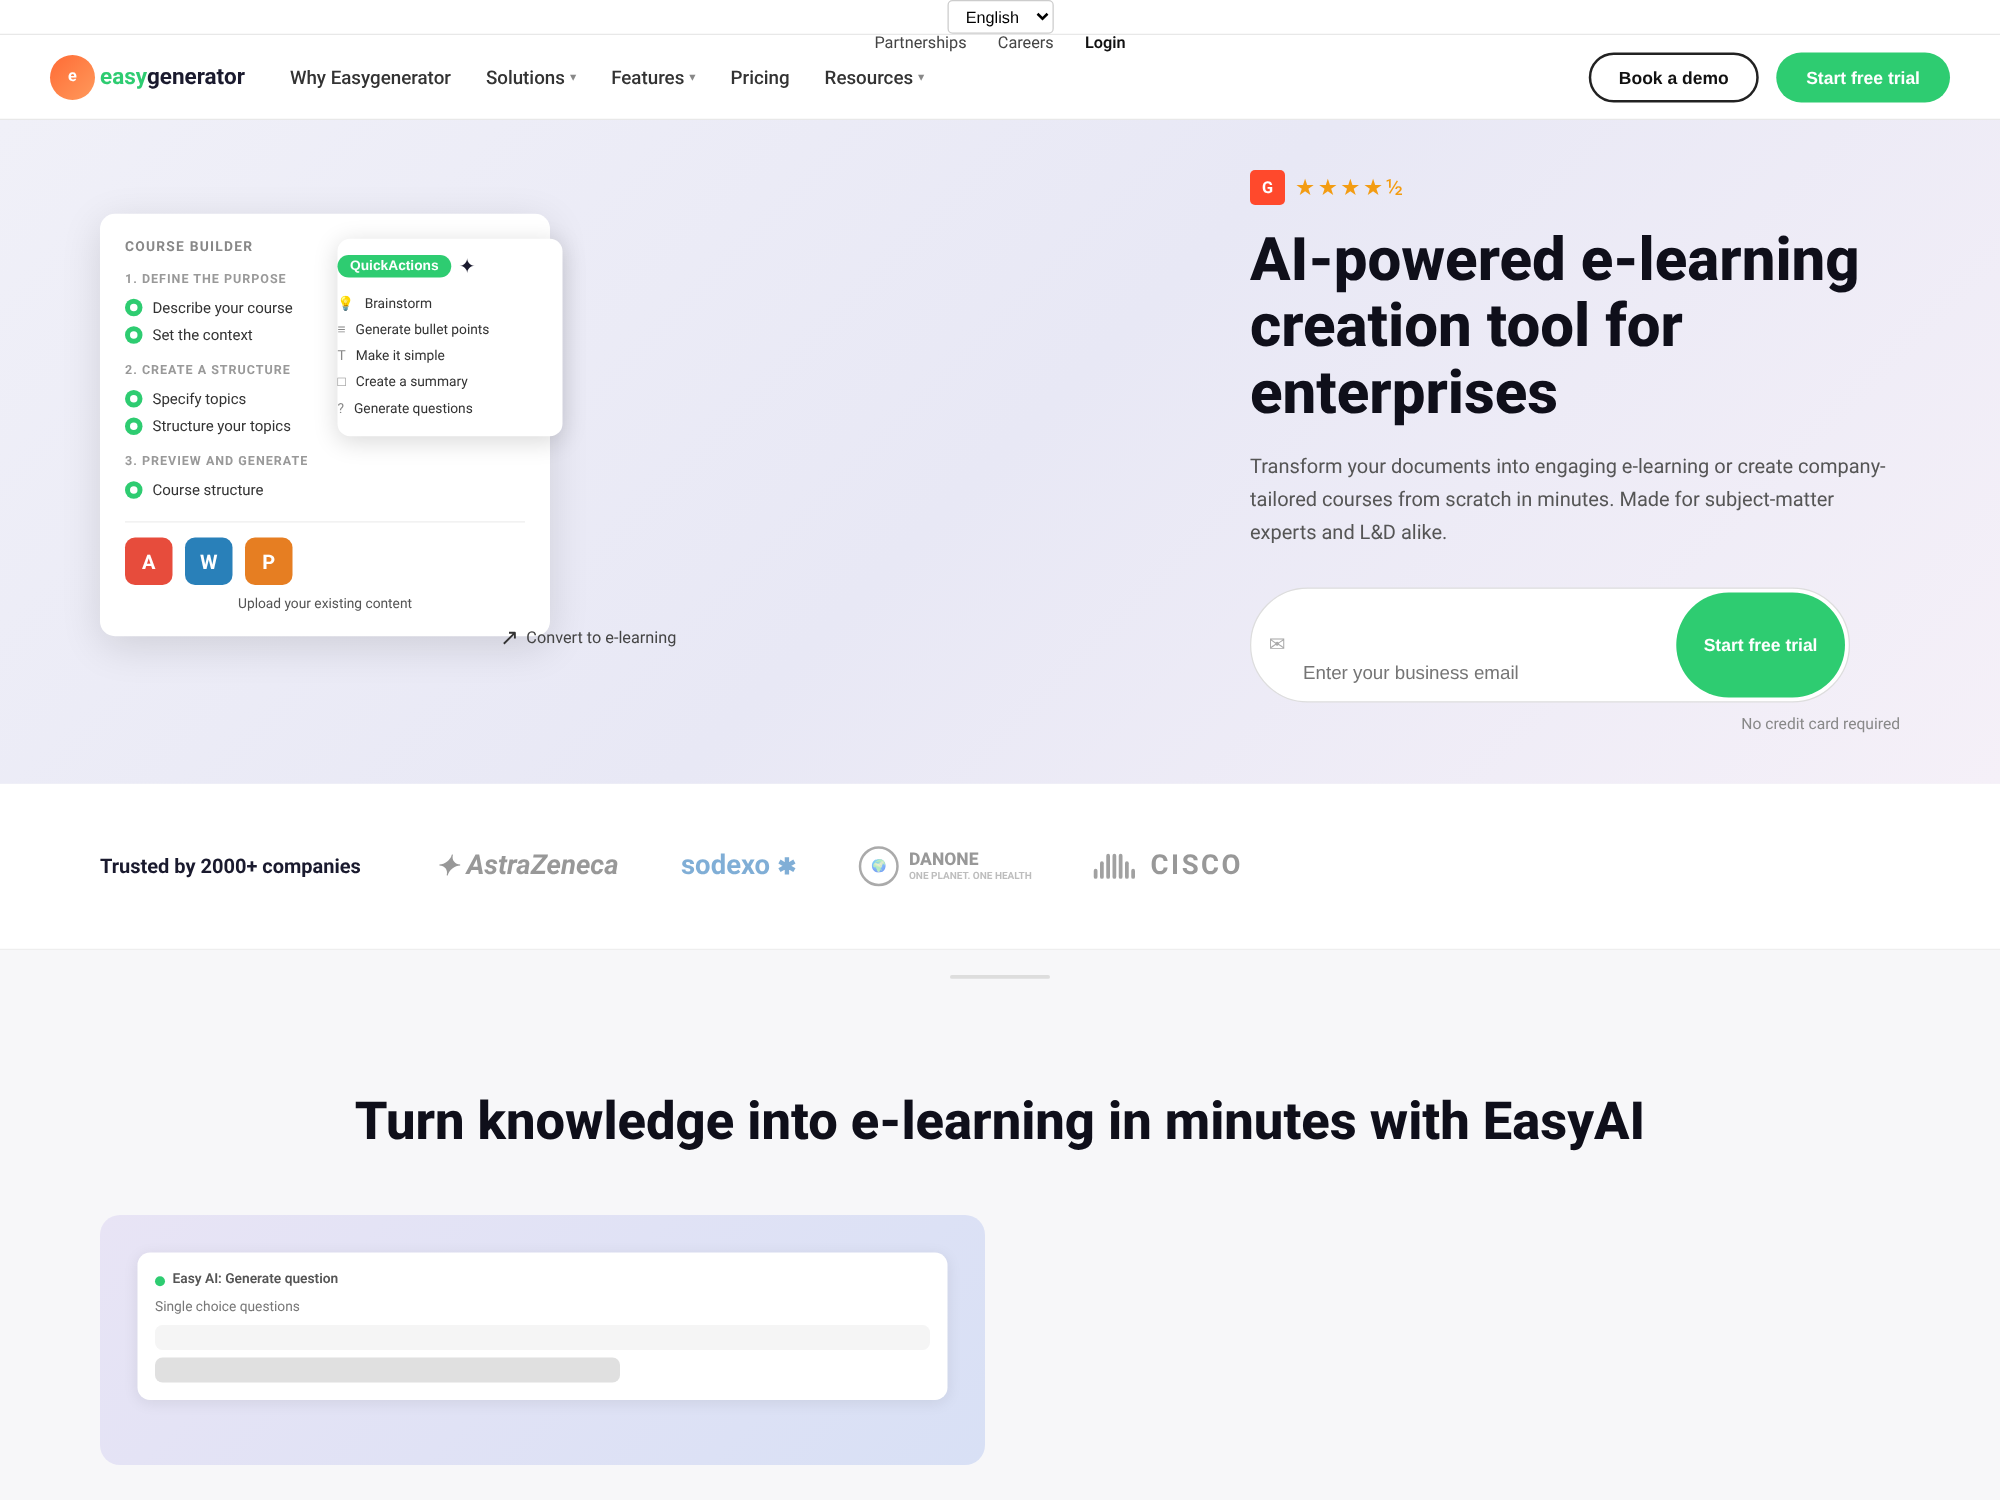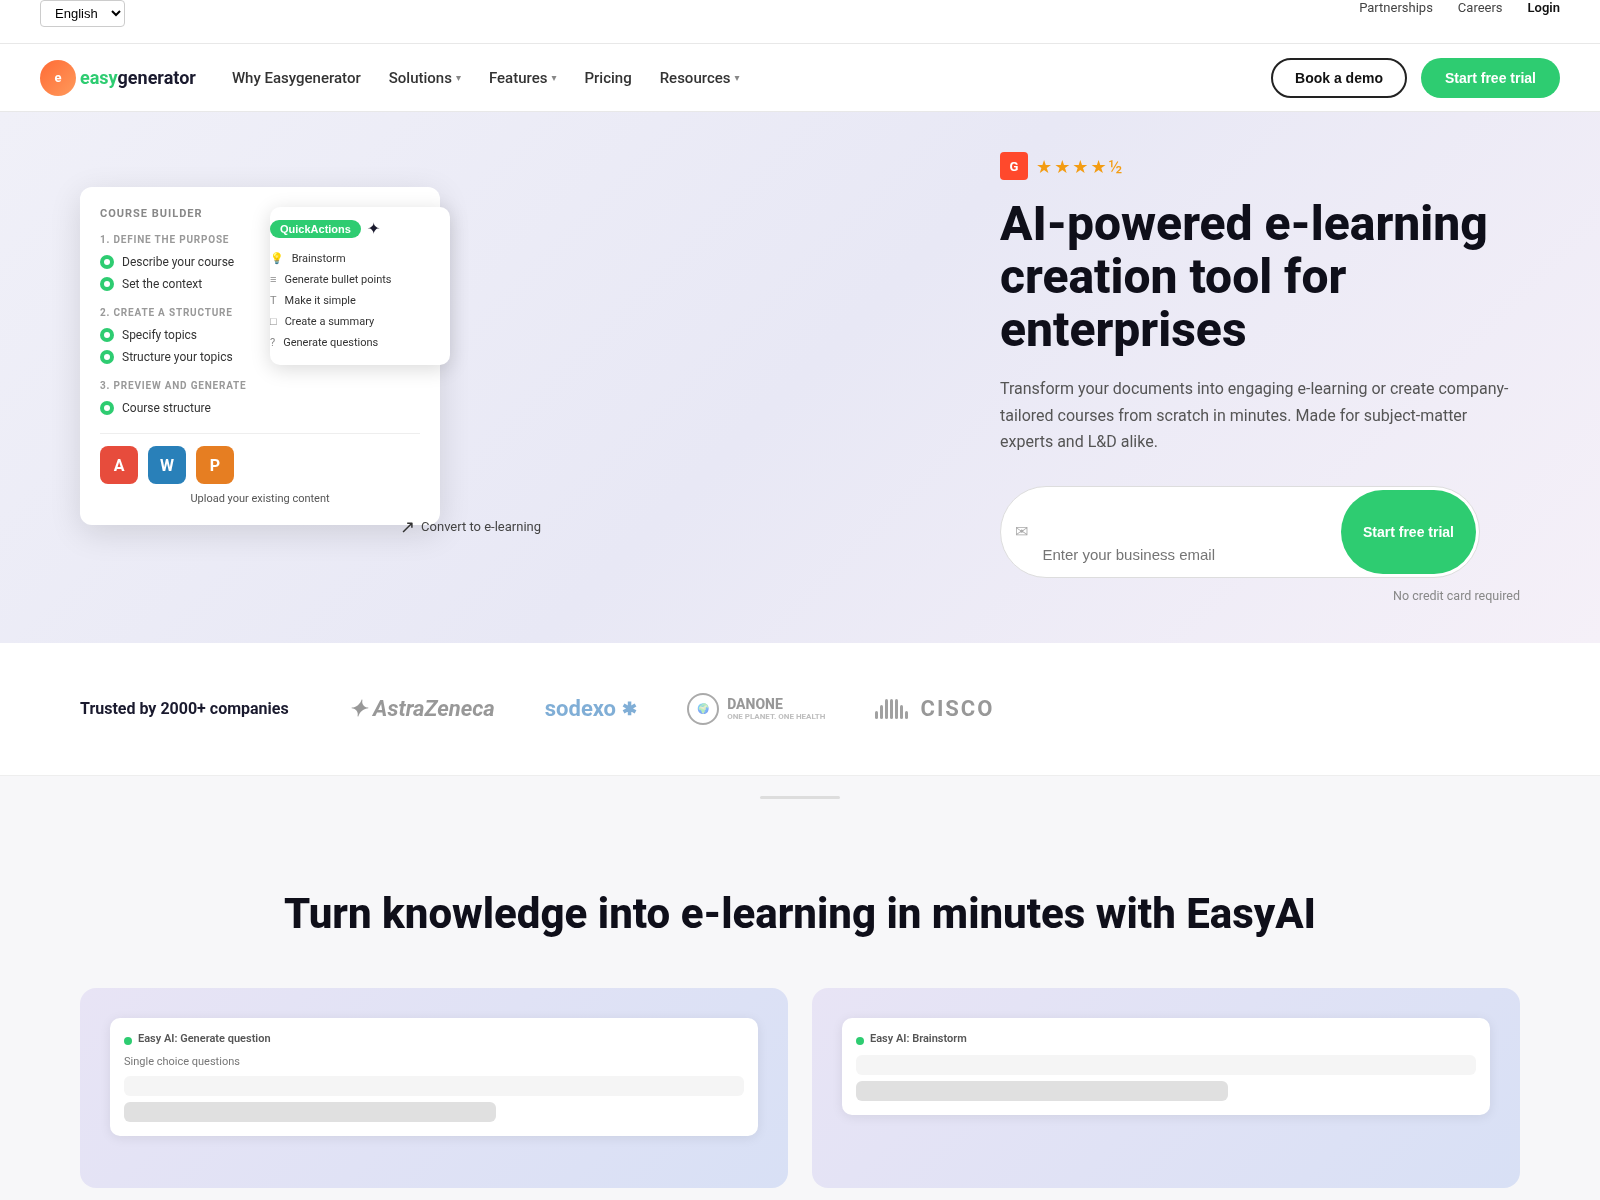--- a/index.html
+++ b/index.html
@@ -3,24 +3,25 @@
   <meta charset="utf-8">
   <style>
     * { margin: 0; padding: 0; box-sizing: border-box; }
     body { font-family: -apple-system, BlinkMacSystemFont, 'Segoe UI', Roboto, sans-serif; background: #f7f7f9; color: #1a1a2e; }
 
     
     .top-bar {
       background: #fff;
       border-bottom: 1px solid #e8e8e8;
       padding: 0 40px;
-      height: 44px;
-      display: flex;
-      align-items: flex-start;
+      height: 28px;
+      display: flex;
+      align-items: center;
       justify-content: space-between;
+      flex-direction: column;
     }
     .lang-select {
       display: flex;
       align-items: center;
       gap: 6px;
       border: 1px solid #ccc;
       border-radius: 4px;
       padding: 4px 10px;
       font-size: 13px;
       background: #fff;
@@ -640,24 +641,14 @@
       <div class="mini-card">
         <div class="mini-card-header">
           <div class="mini-dot"></div>
           <span class="mini-card-title">Easy AI: Generate question</span>
         </div>
         <div style="font-size:11px; color:#777; margin-bottom:8px;">Single choice questions</div>
         <div class="mini-field"></div>
         <div class="mini-field-half"></div>
       </div>
     </div>
-    <div class="bottom-card">
-      <div class="mini-card">
-        <div class="mini-card-header">
-          <div class="mini-dot"></div>
-          <span class="mini-card-title">Easy AI: Brainstorm</span>
-        </div>
-        <div class="mini-field"></div>
-        <div class="mini-field-half"></div>
-      </div>
-    </div>
   </div>
 </div>
 
 </body></html>

